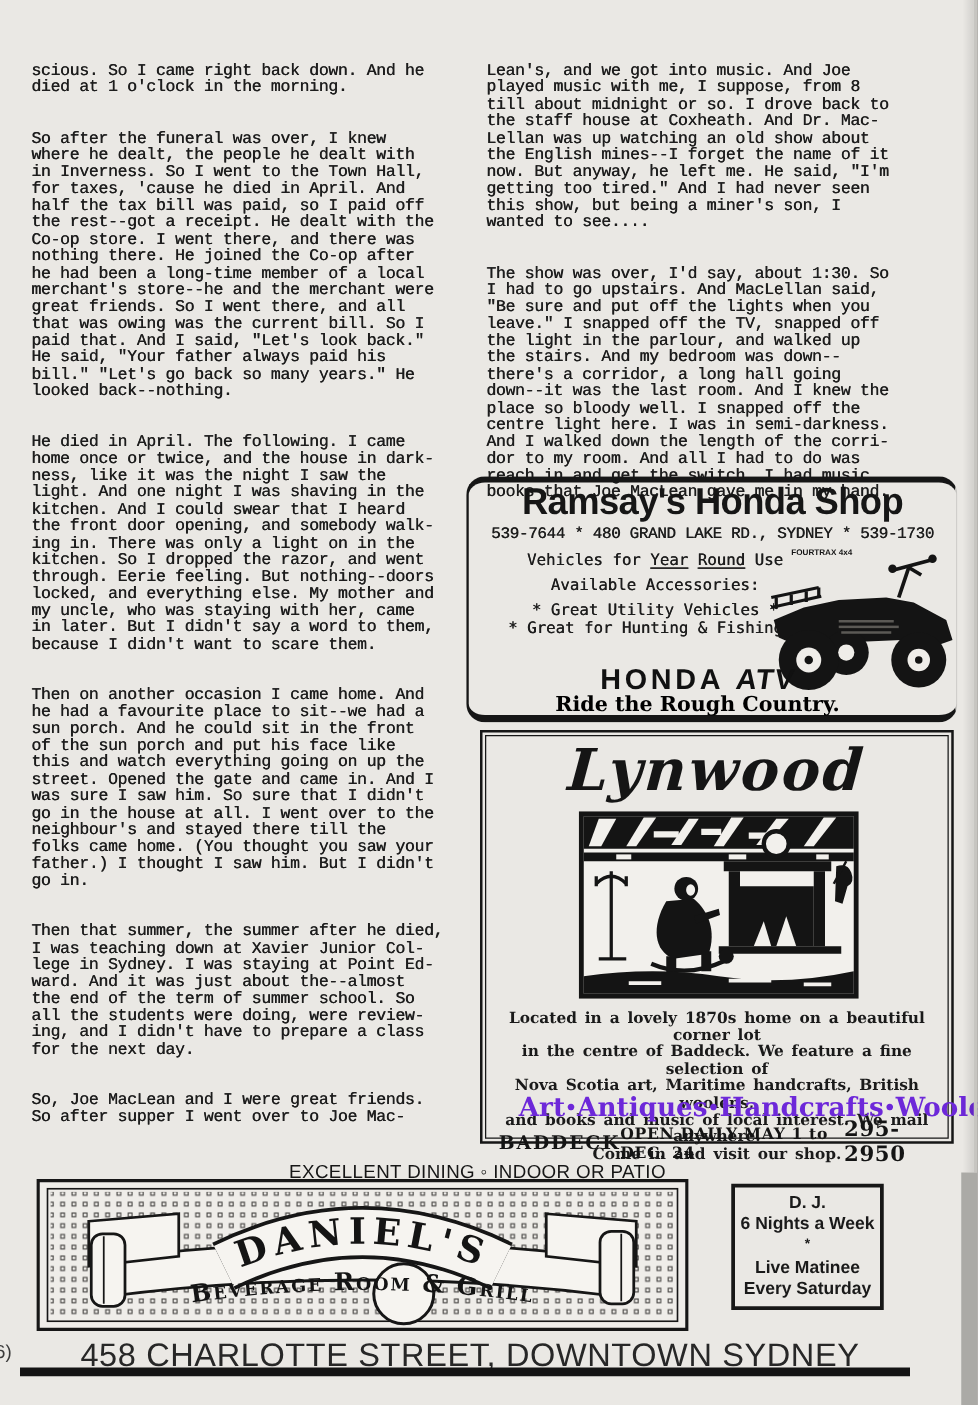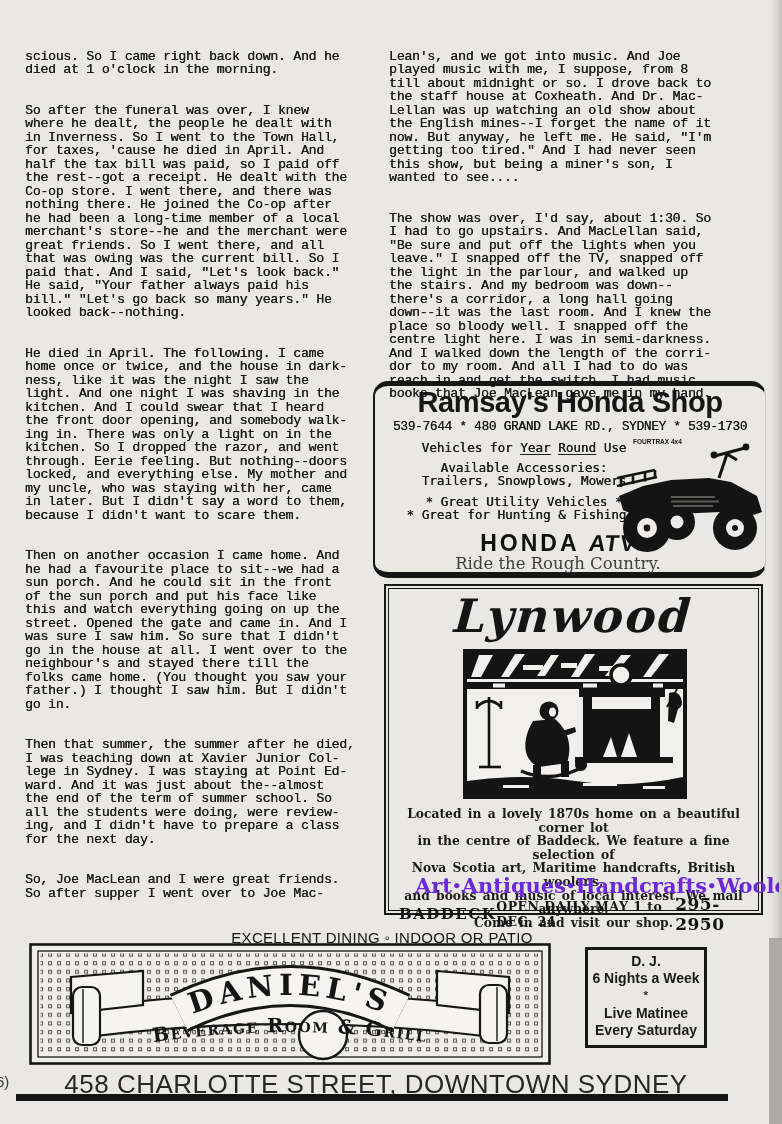--- a/index.html
+++ b/index.html
@@ -24,22 +24,22 @@
            font-family:"DejaVu Sans Mono",monospace;font-size:12.6px;line-height:13.2px;
            text-shadow:0.3px 0 0 currentColor;}
   .h-block .gap{margin-top:7px;}
   .h-block .u{text-decoration:underline;text-underline-offset:2px;}
   .h-atv{position:absolute;left:240px;top:48px;}
   .h-brand{position:absolute;left:0;top:146px;width:100%;text-align:center;
            font-family:"Liberation Sans",sans-serif;font-weight:bold;font-size:23px;line-height:23px;
            letter-spacing:3px;transform:translateX(-12px);color:#111;}
   .h-brand .atv-word{display:inline-block;margin-left:9px;transform:skewX(-8deg);letter-spacing:1px;}
   .h-slogan{position:absolute;left:0;top:169px;width:100%;text-align:center;
-            font-family:"DejaVu Serif",serif;font-weight:normal;font-size:16.5px;line-height:18px;
-            transform:translateX(-12px);color:#404040;}
+            font-family:"DejaVu Serif",serif;font-weight:bold;font-size:16.5px;line-height:18px;
+            transform:translateX(-12px);color:#000000;}
   
   #lynwood-ad{position:absolute;left:384px;top:584px;width:379px;height:331px;box-sizing:border-box;
               border:2px solid #161616;}
   .lyn-inner{position:absolute;left:2px;top:2px;right:2px;bottom:2px;border:1px solid #161616;}
   .lyn-title{position:absolute;left:0;top:2px;width:100%;text-align:center;
              font-family:"DejaVu Serif",serif;font-style:italic;font-weight:bold;font-size:46px;line-height:50px;
              letter-spacing:2px;transform:skewX(-4deg);color:#151515;}
   .lyn-art{position:absolute;left:74px;top:60px;}
   .lyn-desc{position:absolute;left:14px;top:218px;right:14px;text-align:center;white-space:pre-line;
             font-family:"DejaVu Serif",serif;font-weight:bold;font-size:12.3px;line-height:13.6px;
@@ -161,21 +161,20 @@
 reach in and get the switch. I had music
 books that Joe MacLean gave me in my hand.</p>
   </div>
 
   <div id="honda-ad">
     <div class="h-title">Ramsay's Honda Shop</div>
     <div class="h-contact">539-7644 * 480 GRAND LAKE RD., SYDNEY * 539-1730</div>
     <div class="h-block">
       <div><span>Vehicles for</span> <span class="u">Year</span> <span class="u">Round</span> <span>Use</span></div>
       <div class="gap">Available Accessories:</div>
-      <div>Trailers, Snowplows, Mowers</div>
       <div class="gap">* Great Utility Vehicles *</div>
       <div>* Great for Hunting &amp; Fishing *</div>
     </div>
     <svg class="h-atv" width="152" height="124" viewBox="0 0 152 124">
       <text x="18" y="10" font-family="Liberation Sans, sans-serif" font-size="6.5" font-weight="bold" fill="#141414">FOURTRAX 4x4</text>
 
       <g stroke="#141414" stroke-width="3" fill="none">
         <path d="M104,44 L112,20"></path>
           <path d="M100,22 L130,14"></path>
           <path d="M112,20 L122,26"></path>

